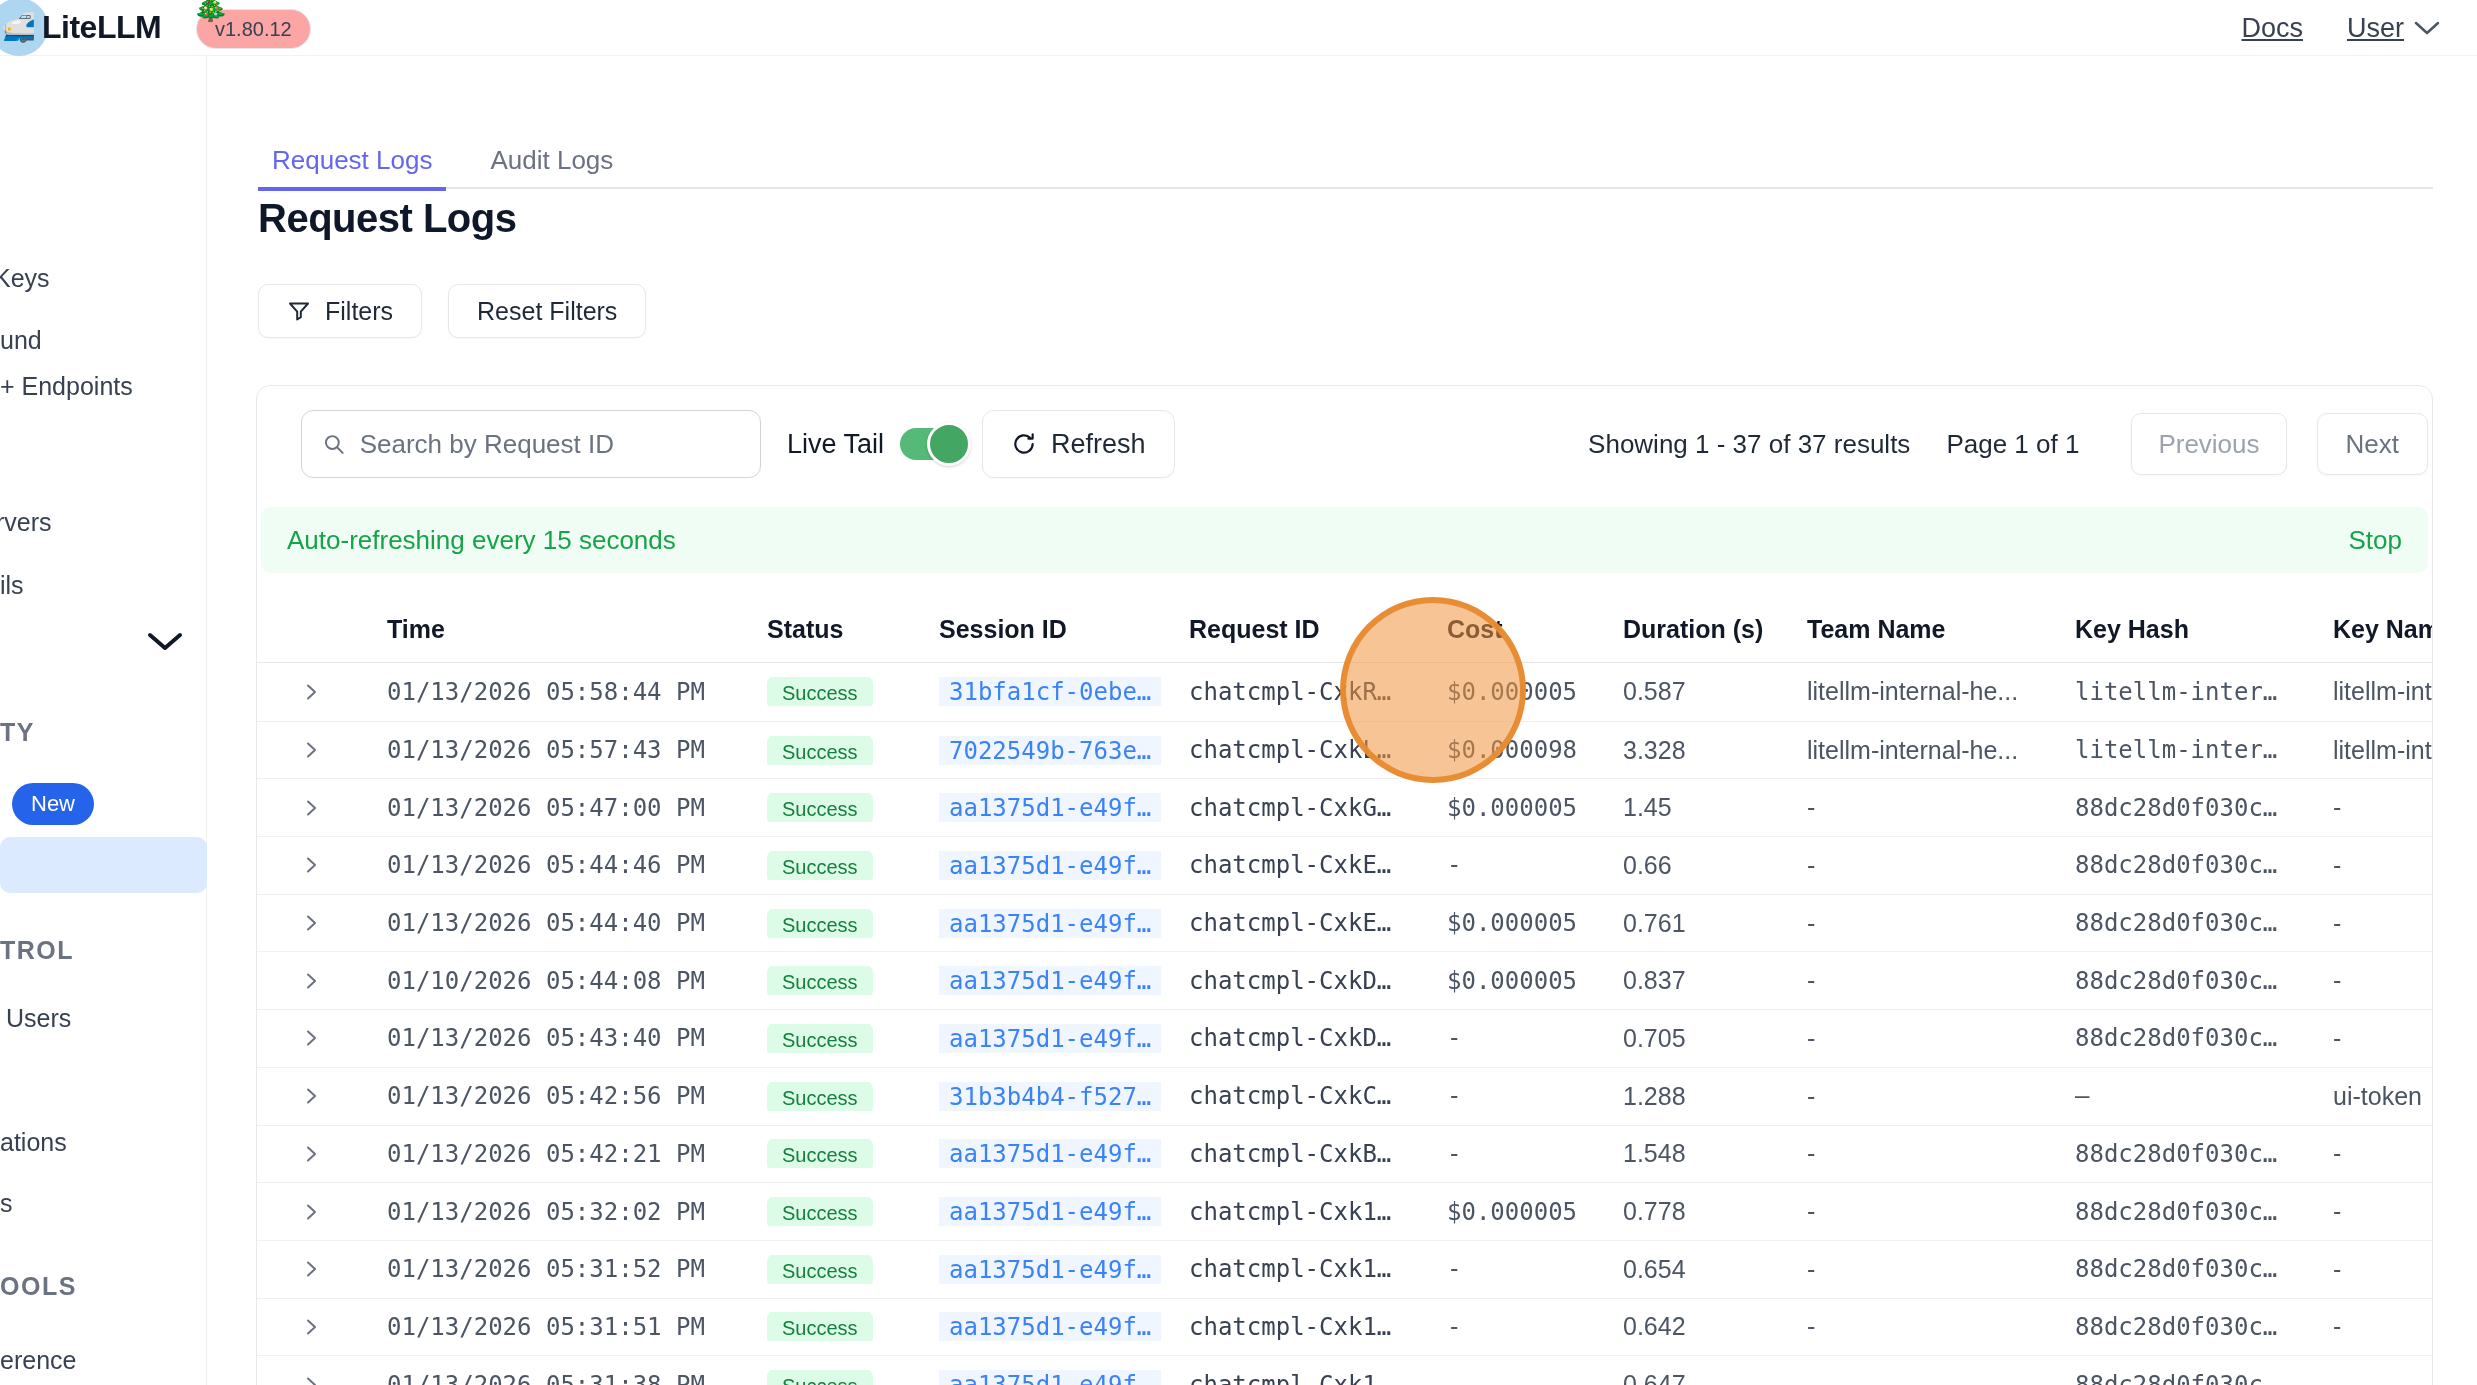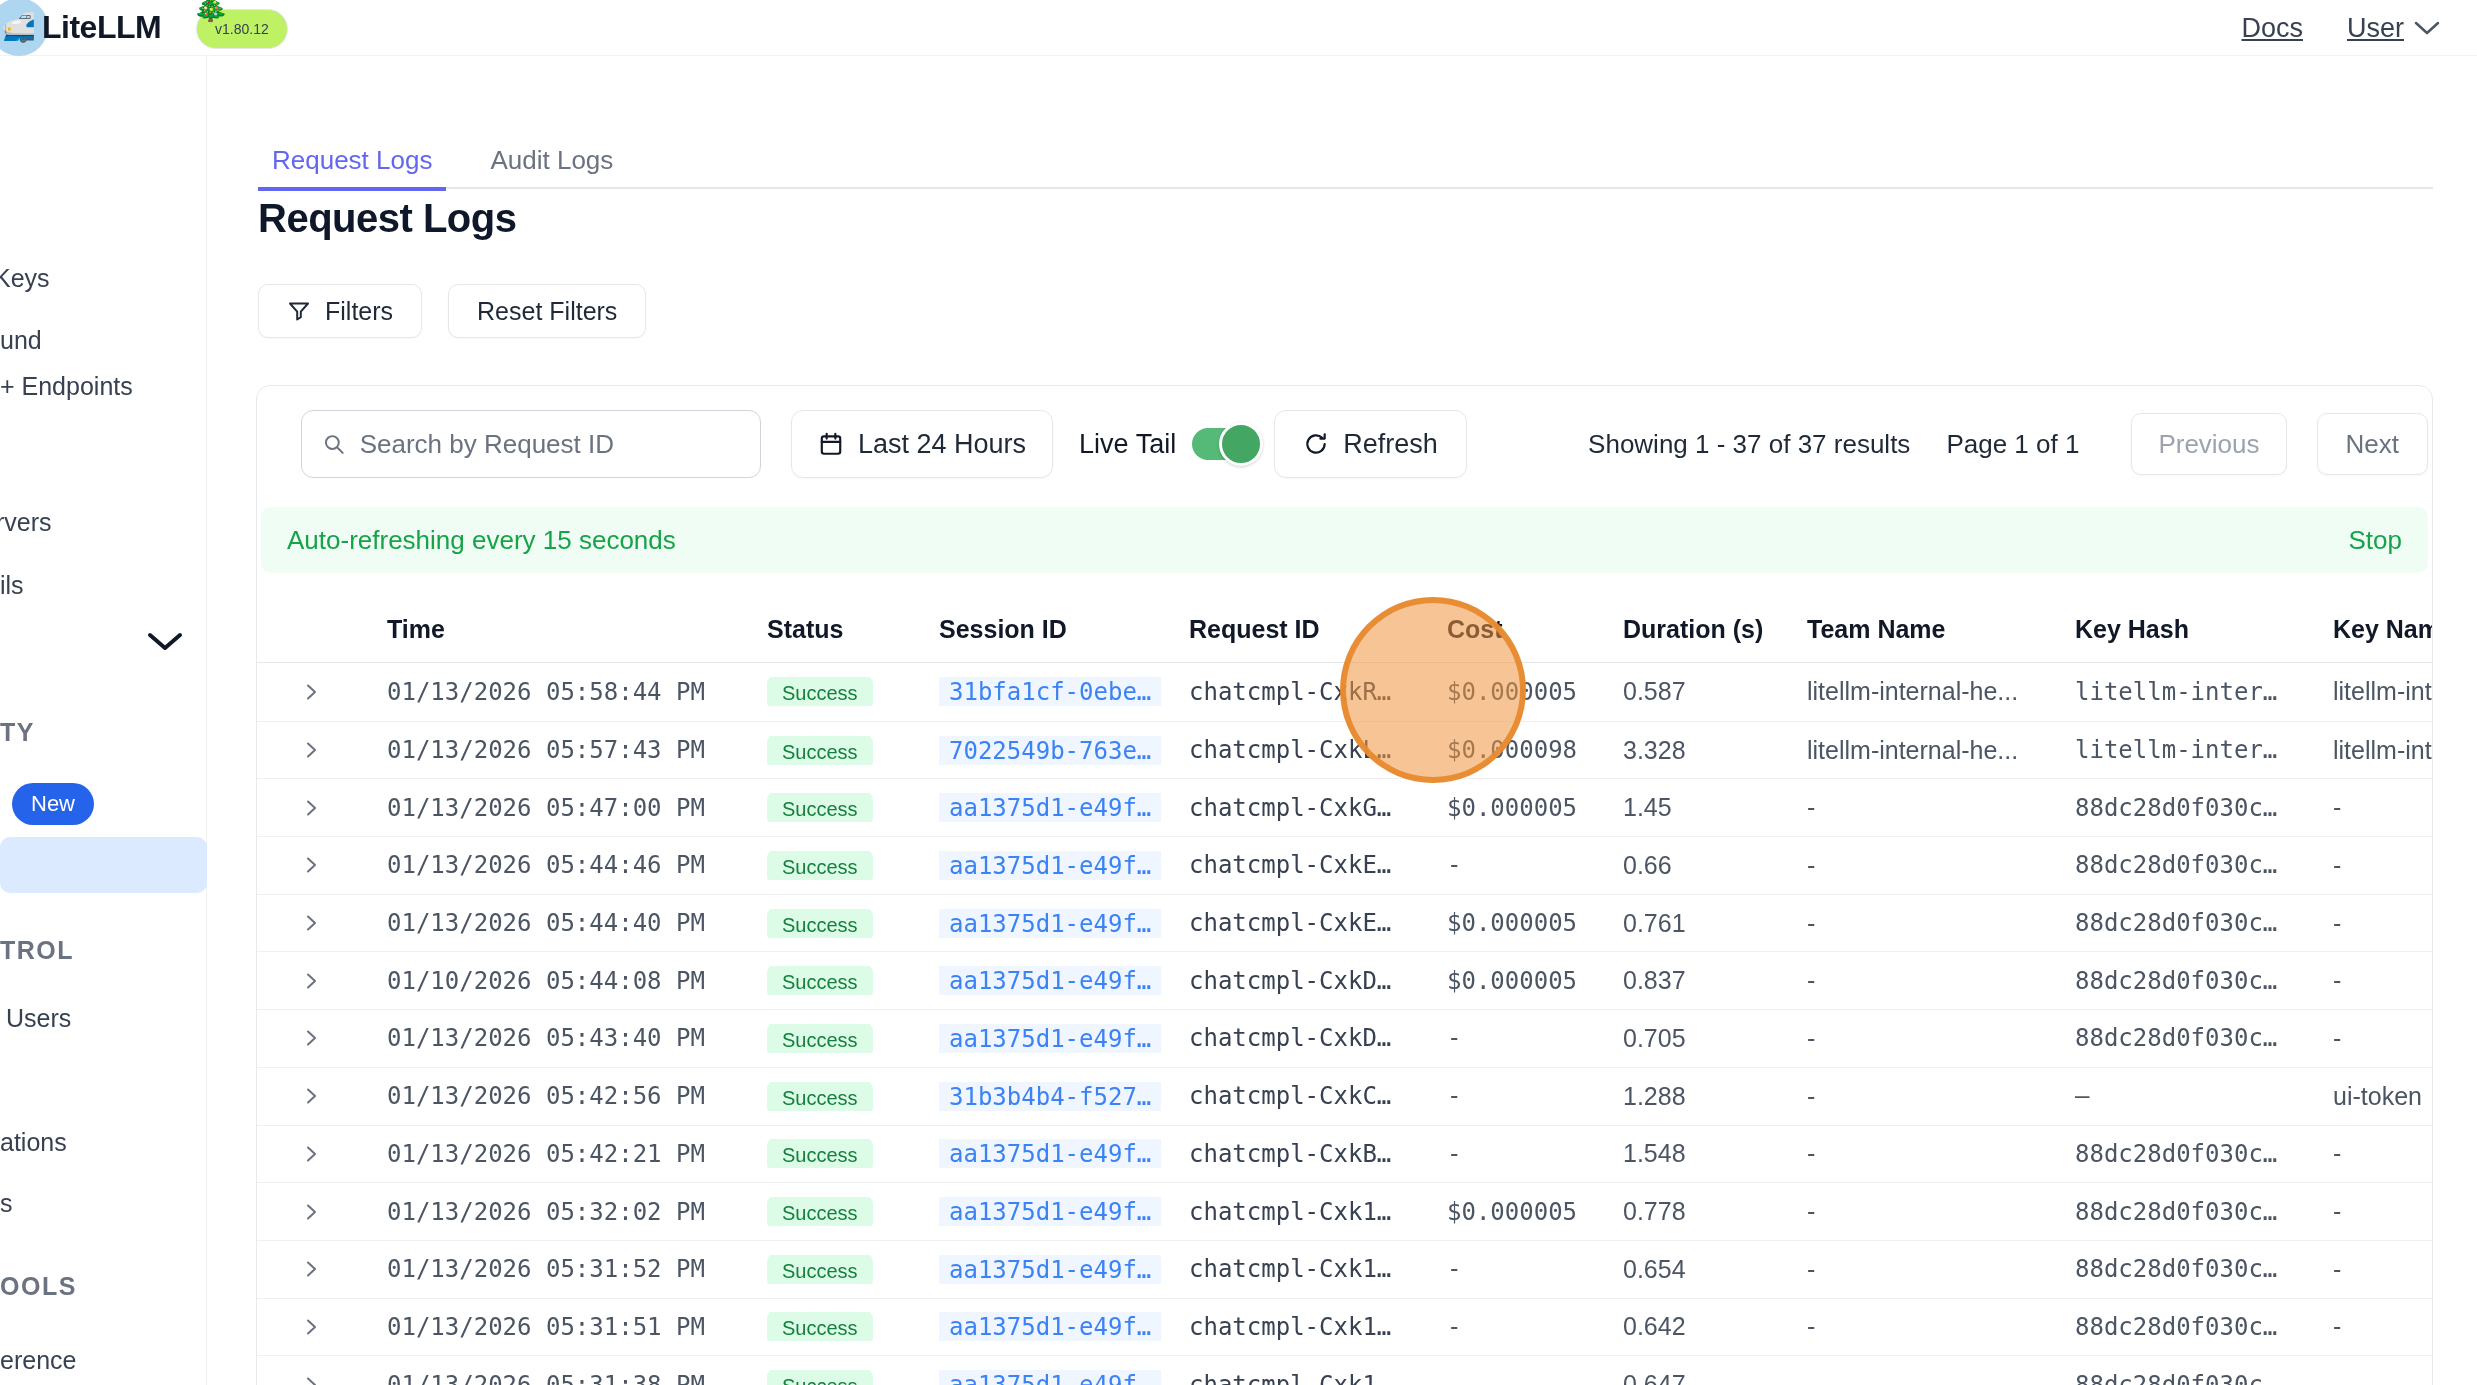--- a/index.html
+++ b/index.html
@@ -8,21 +8,21 @@
   .mono { font-family:"DejaVu Sans Mono", monospace; }
 
   
   .topbar { position:absolute; left:0; top:0; width:2477px; height:56px; background:#fff;
     border-bottom:1px solid #f2f2f2; z-index:30; }
   .logo-circle { position:absolute; left:-10px; top:-2px; width:58px; height:58px; border-radius:50%;
     background:#aed6f1; display:flex; align-items:center; justify-content:center; font-size:28px; }
   .brand { position:absolute; left:42px; top:9px; font-size:32px; font-weight:700; letter-spacing:-0.5px; color:#111827; }
   .tree { position:absolute; left:192px; top:-12px; font-size:30px; z-index:2; }
   .version-badge { position:absolute; left:196px; top:9px; height:40px; padding:0 18px;
-    border:1.5px solid #e5e7eb; background:#bef264; border-radius:999px; font-size:14px; color:#374151;
+    border:1.5px solid #e5e7eb; background:#fca5a5; border-radius:999px; font-size:20px; color:#374151;
     display:inline-flex; align-items:center; }
   .topnav { position:absolute; right:37px; top:0; height:56px; display:flex; align-items:center; gap:44px;
     font-size:27px; color:#374151;text-decoration:underline; }
   .user-menu { display:inline-flex; align-items:center; gap:10px; }
 
   
   .sidebar { position:absolute; left:0; top:56px; width:207px; bottom:0; background:#fff;
     border-right:1px solid #efefef; z-index:20; }
   .sb-item { position:absolute; left:0; font-size:25px; color:#374151; white-space:nowrap; }
   .sb-section { position:absolute; left:0; font-size:25px; font-weight:700; color:#6b7280; letter-spacing:1.5px; white-space:nowrap; }
@@ -164,27 +164,20 @@
 <section class="card">
 
   <div class="toolbar">
     <div class="search">
       <svg width="26" height="26" viewBox="0 0 24 24" fill="none">
           <circle cx="10.5" cy="10.5" r="6.5" stroke="#6b7280" stroke-width="2"></circle>
           <path d="M15.5 15.5L21 21" stroke="#6b7280" stroke-width="2" stroke-linecap="round"></path>
         </svg>
       <input placeholder="Search by Request ID" style="">
     </div>
-    <button class="btn btn-last24">
-      <svg width="26" height="26" viewBox="0 0 24 24" fill="none">
-          <rect x="3.5" y="5" width="17" height="16" rx="2" stroke="#111827" stroke-width="2"></rect>
-          <path d="M8 2.5V7M16 2.5V7M3.5 10h17" stroke="#111827" stroke-width="2" stroke-linecap="round"></path>
-        </svg>
-      <span>Last 24 Hours</span>
-    </button>
     <span class="livetail-label">Live Tail</span>
     <span class="toggle">
         <span class="knob"></span>
       </span>
     <button class="btn btn-refresh">
       <svg width="26" height="26" viewBox="0 0 24 24" fill="none">
           <path d="M20 12a8 8 0 1 1-2.34-5.66" stroke="#111827" stroke-width="2" stroke-linecap="round"></path>
           <path d="M20 3v4h-4" stroke="#111827" stroke-width="2" stroke-linecap="round" stroke-linejoin="round"></path>
         </svg>
       <span>Refresh</span>

